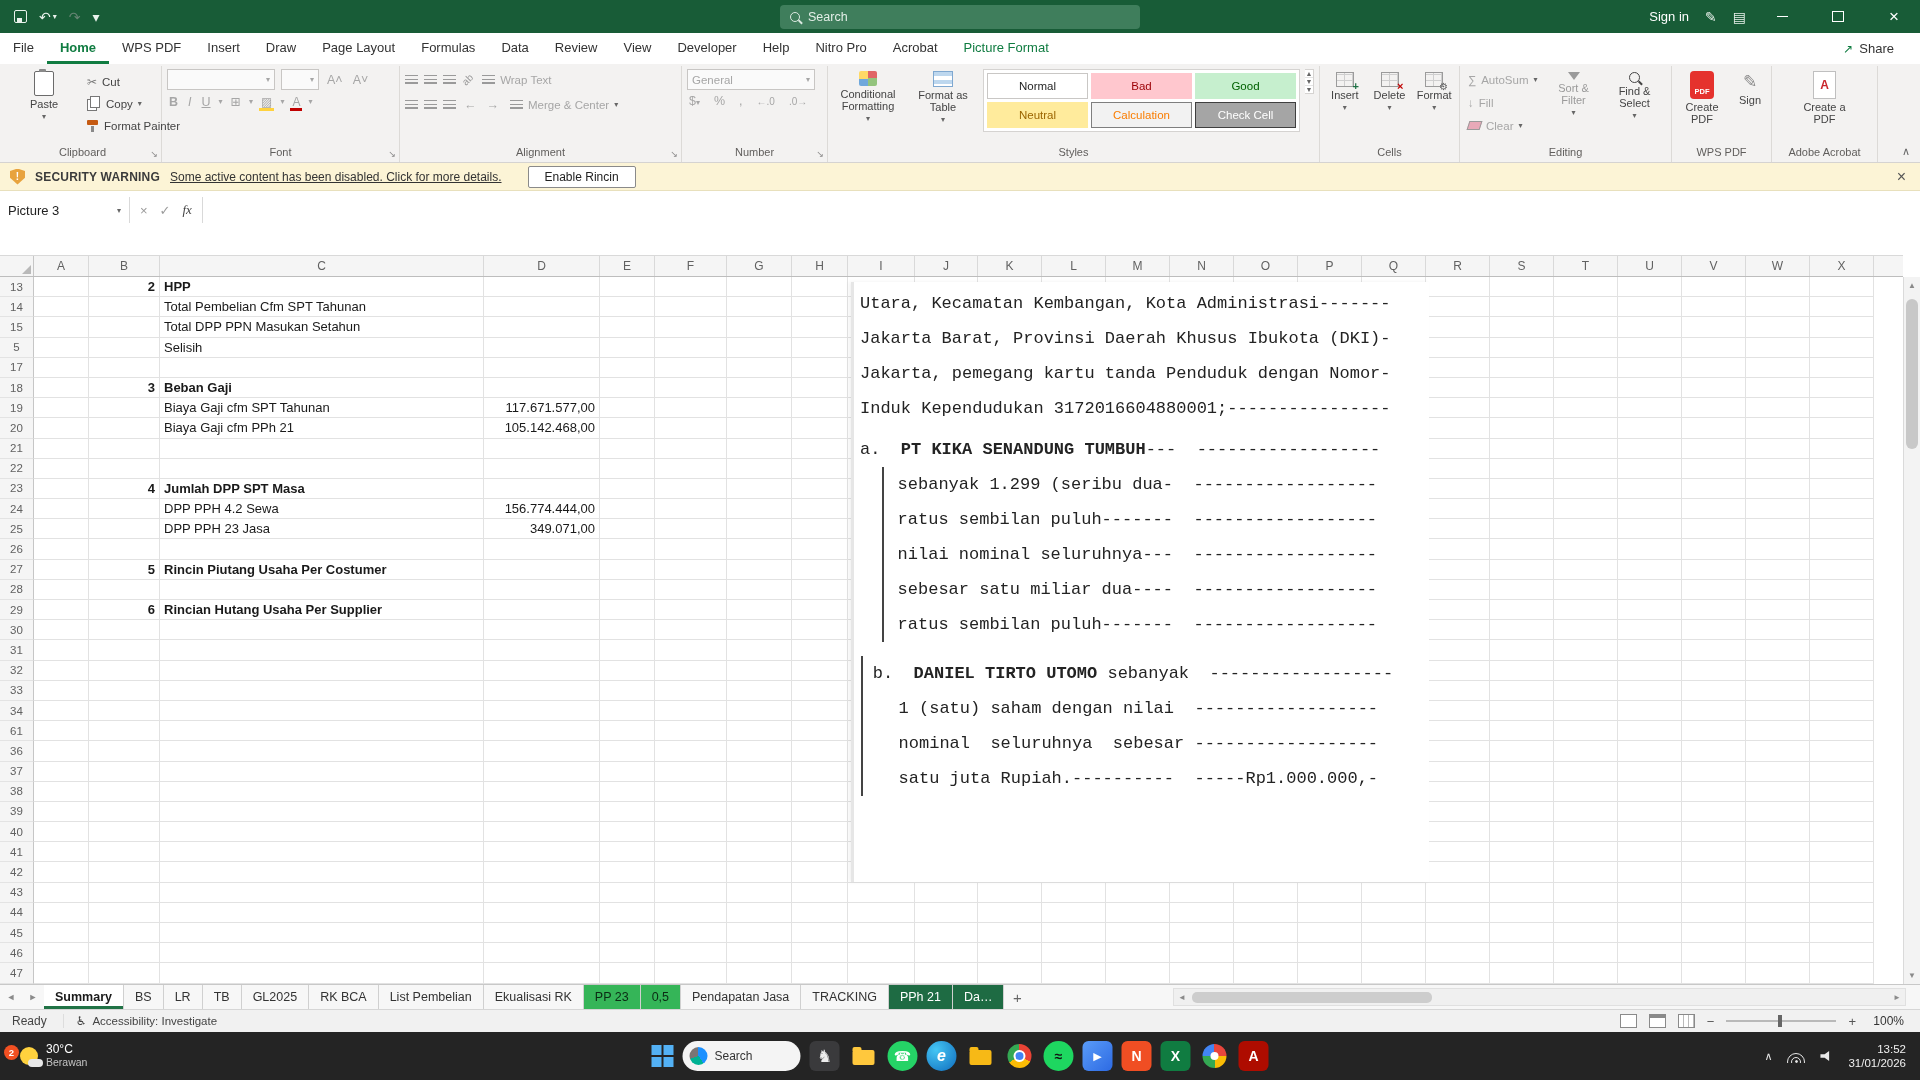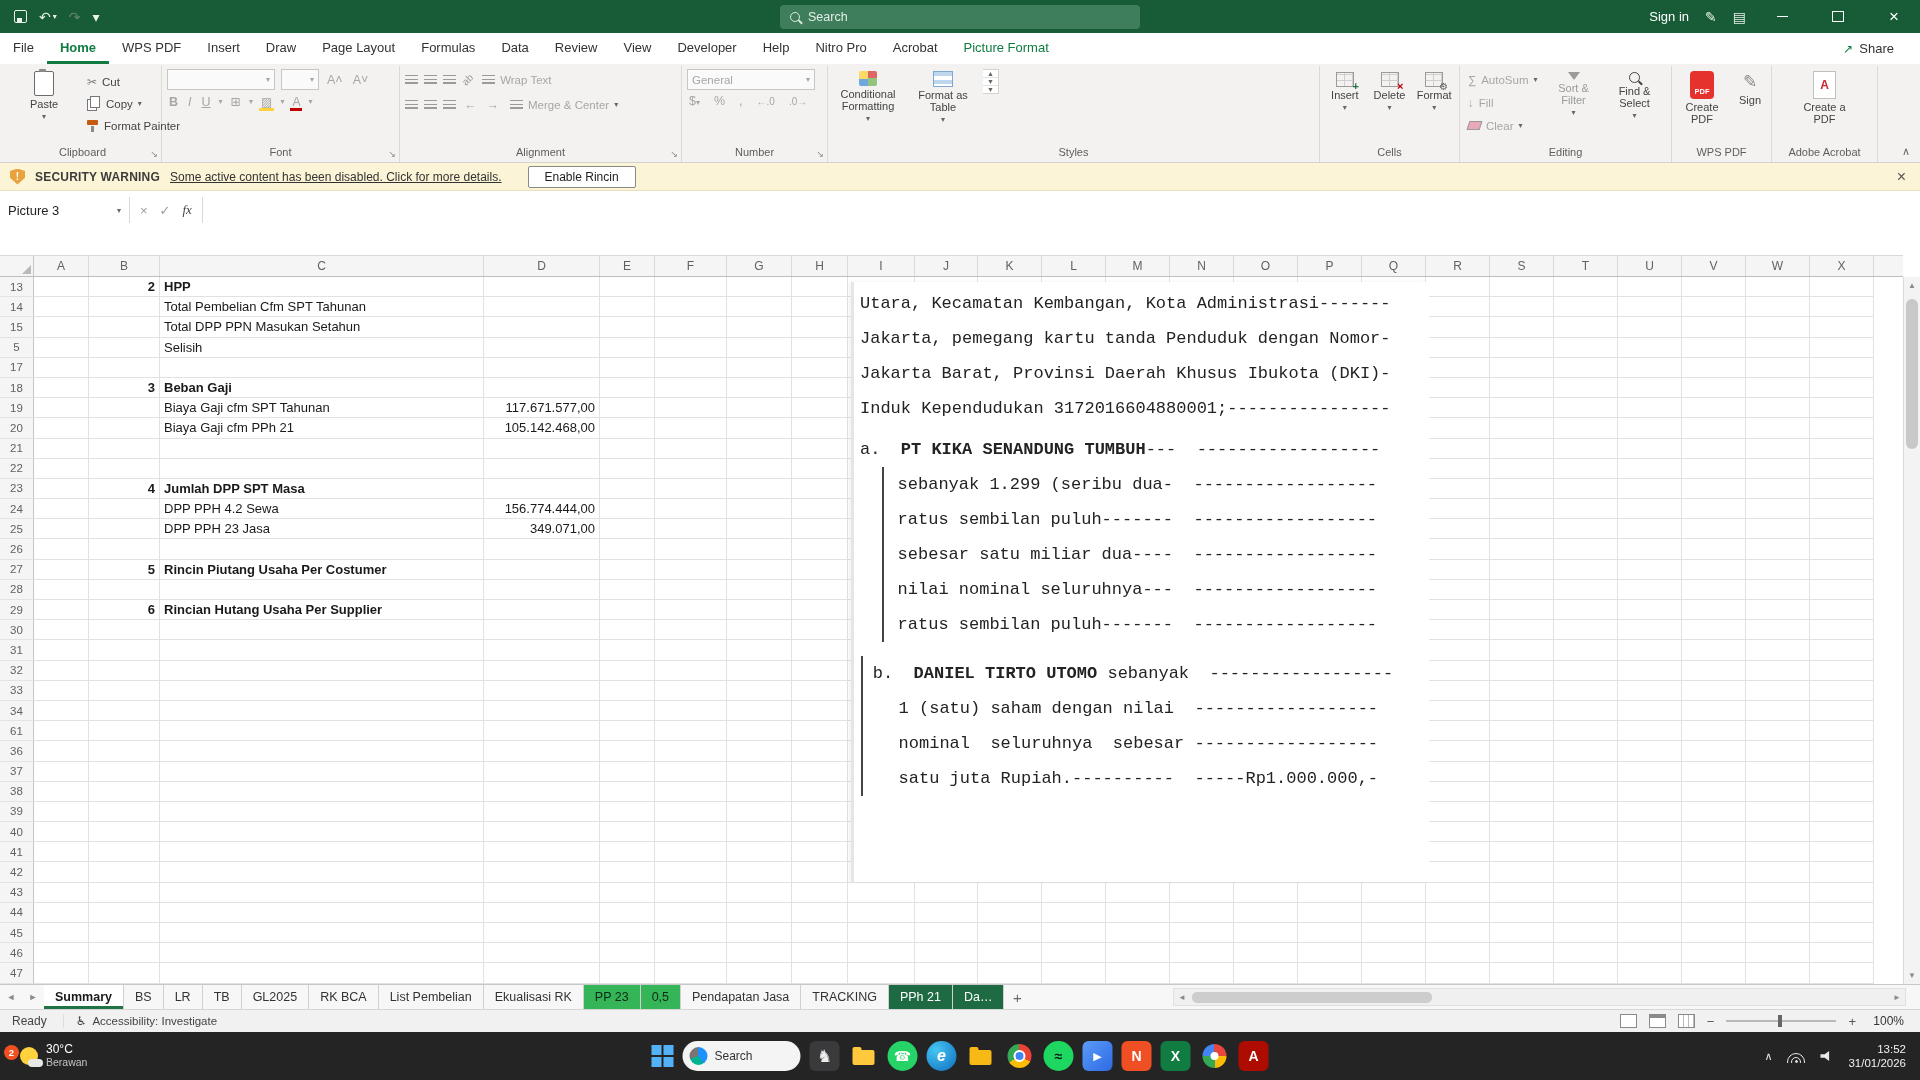--- a/index.html
+++ b/index.html
@@ -385,20 +385,28 @@
         <div class="bigbtn">
           <span class="cf-ic"></span>
           <span class="bb-lbl">Conditional Formatting</span>
           <span class="mini-caret">▾</span>
         </div>
         <div class="bigbtn">
           <span class="ft-ic"></span>
           <span class="bb-lbl">Format as Table</span>
           <span class="mini-caret">▾</span>
         </div>
+        <div class="gal">
+            <span class="gal-item" style="background: rgb(255, 255, 255); color: rgb(31, 31, 31); border: 1px solid rgb(201, 199, 197);">Normal</span>
+            <span class="gal-item" style="background: rgb(255, 199, 206); color: rgb(156, 0, 6);">Bad</span>
+            <span class="gal-item" style="background: rgb(198, 239, 206); color: rgb(0, 97, 0);">Good</span>
+            <span class="gal-item" style="background: rgb(255, 235, 156); color: rgb(156, 101, 0);">Neutral</span>
+            <span class="gal-item" style="background: rgb(242, 242, 242); color: rgb(250, 125, 0); border: 1px solid rgb(127, 127, 127);">Calculation</span>
+            <span class="gal-item" style="background: rgb(165, 165, 165); color: rgb(255, 255, 255); border: 1px solid rgb(63, 63, 63);">Check Cell</span>
+          </div>
         <div class="gal-nav">
           <span>▲</span>
           <span>▼</span>
           <span>▼</span>
         </div>
       </div>
       <div class="rg-label"><span>Styles</span></div>
     </div>
 
     <div class="rgroup g-cells">
@@ -1482,31 +1490,31 @@
         <div class="cell" style="width: 64px;"></div>
         <div class="cell" style="width: 64px;"></div>
         <div class="cell" style="width: 64px;"></div>
         <div class="cell" style="width: 64px;"></div>
       </div>
     </div>
 
   <div class="docpic">
       <div class="doc-sec para">
         <div class="doc-line"><span>Utara, Kecamatan Kembangan, Kota Administrasi-------</span></div>
+        <div class="doc-line"><span>Jakarta Barat, Provinsi Daerah Khusus Ibukota (DKI)-</span></div>
         <div class="doc-line"><span>Jakarta, pemegang kartu tanda Penduduk dengan Nomor-</span></div>
-        <div class="doc-line"><span>Jakarta Barat, Provinsi Daerah Khusus Ibukota (DKI)-</span></div>
         <div class="doc-line"><span>Induk Kependudukan 3172016604880001;----------------</span></div>
       </div>
       <div class="doc-sec item">
         <div class="doc-line head"><span>a.  </span><span style="font-weight: 700;">PT KIKA SENANDUNG TUMBUH</span><span>---  ------------------</span></div>
         <div class="doc-sub">
           <div class="doc-line"><span>sebanyak 1.299 (seribu dua-  ------------------</span></div>
           <div class="doc-line"><span>ratus sembilan puluh-------  ------------------</span></div>
+          <div class="doc-line"><span>nilai nominal seluruhnya---  ------------------</span></div>
           <div class="doc-line"><span>sebesar satu miliar dua----  ------------------</span></div>
-          <div class="doc-line"><span>nilai nominal seluruhnya---  ------------------</span></div>
           <div class="doc-line"><span>ratus sembilan puluh-------  ------------------</span></div>
         </div>
       </div>
       <div class="doc-sec item b">
         <div class="doc-line head"><span>b.  </span><span style="font-weight: 700;">DANIEL TIRTO UTOMO</span><span> sebanyak  ------------------</span></div>
         <div class="doc-sub">
           <div class="doc-line"><span>1 (satu) saham dengan nilai  ------------------</span></div>
           <div class="doc-line"><span>nominal  seluruhnya  sebesar ------------------</span></div>
           <div class="doc-line"><span>satu juta Rupiah.----------  -----Rp1.000.000,-</span></div>
         </div>

